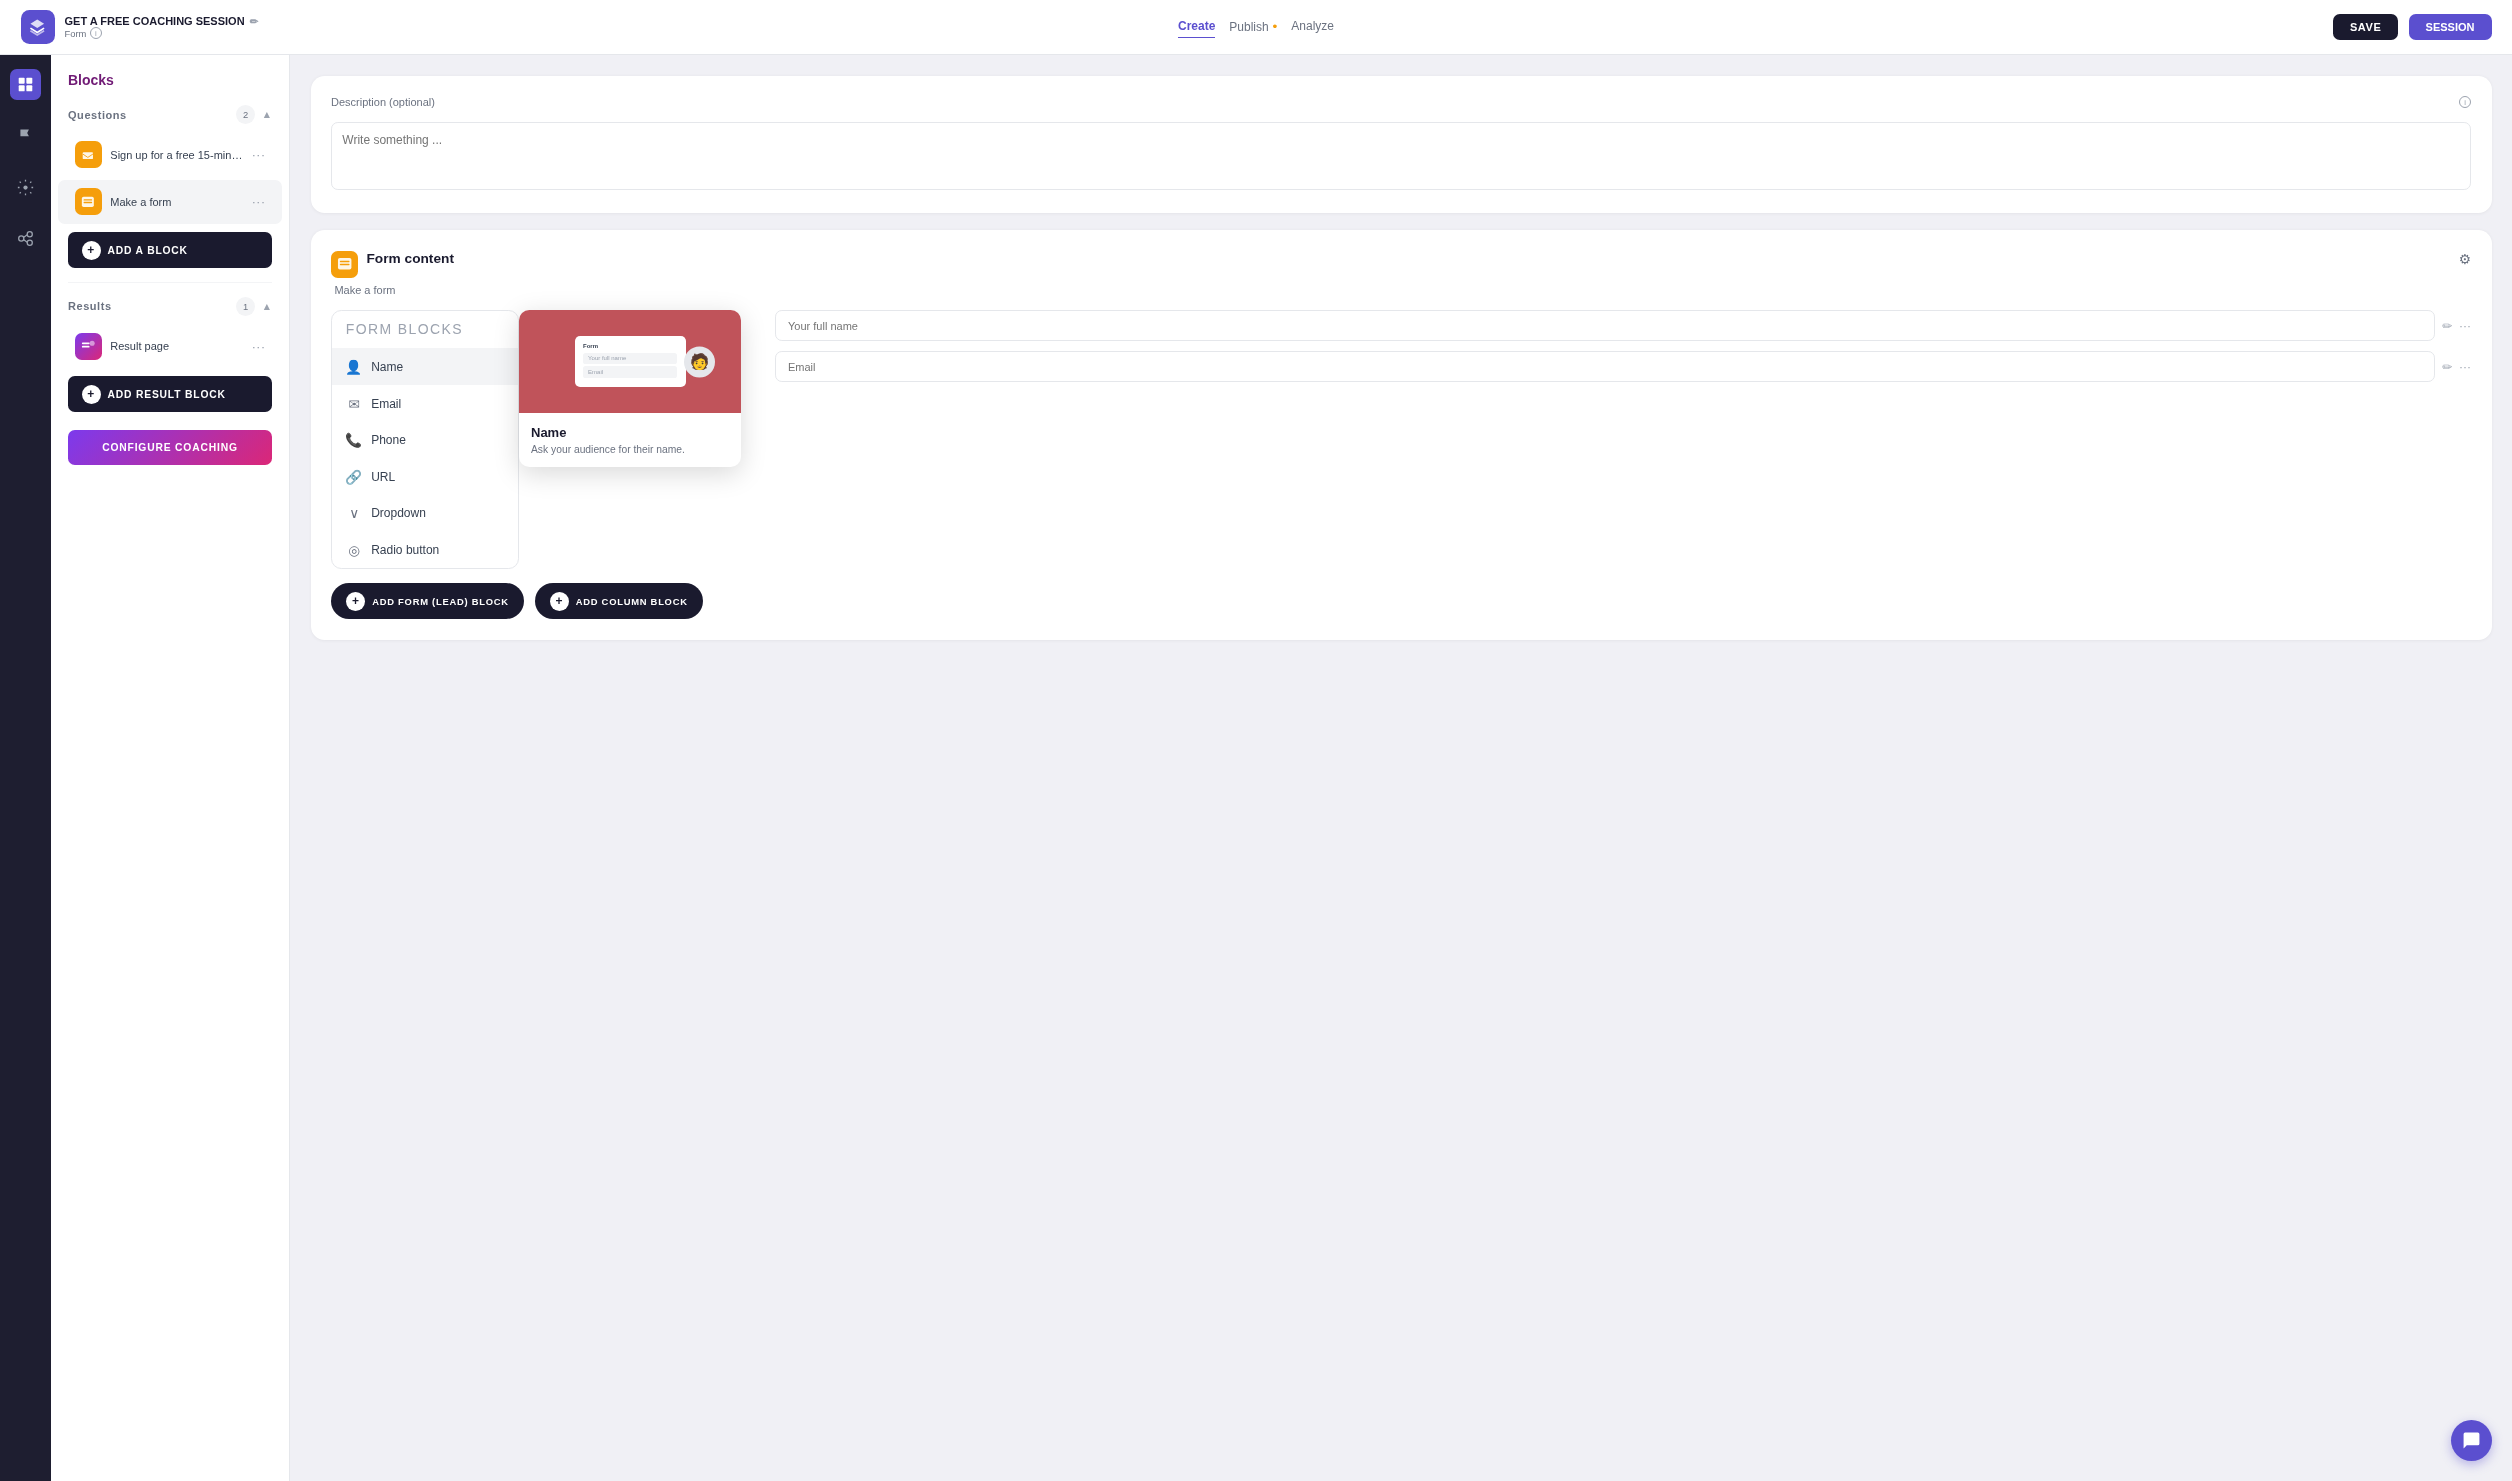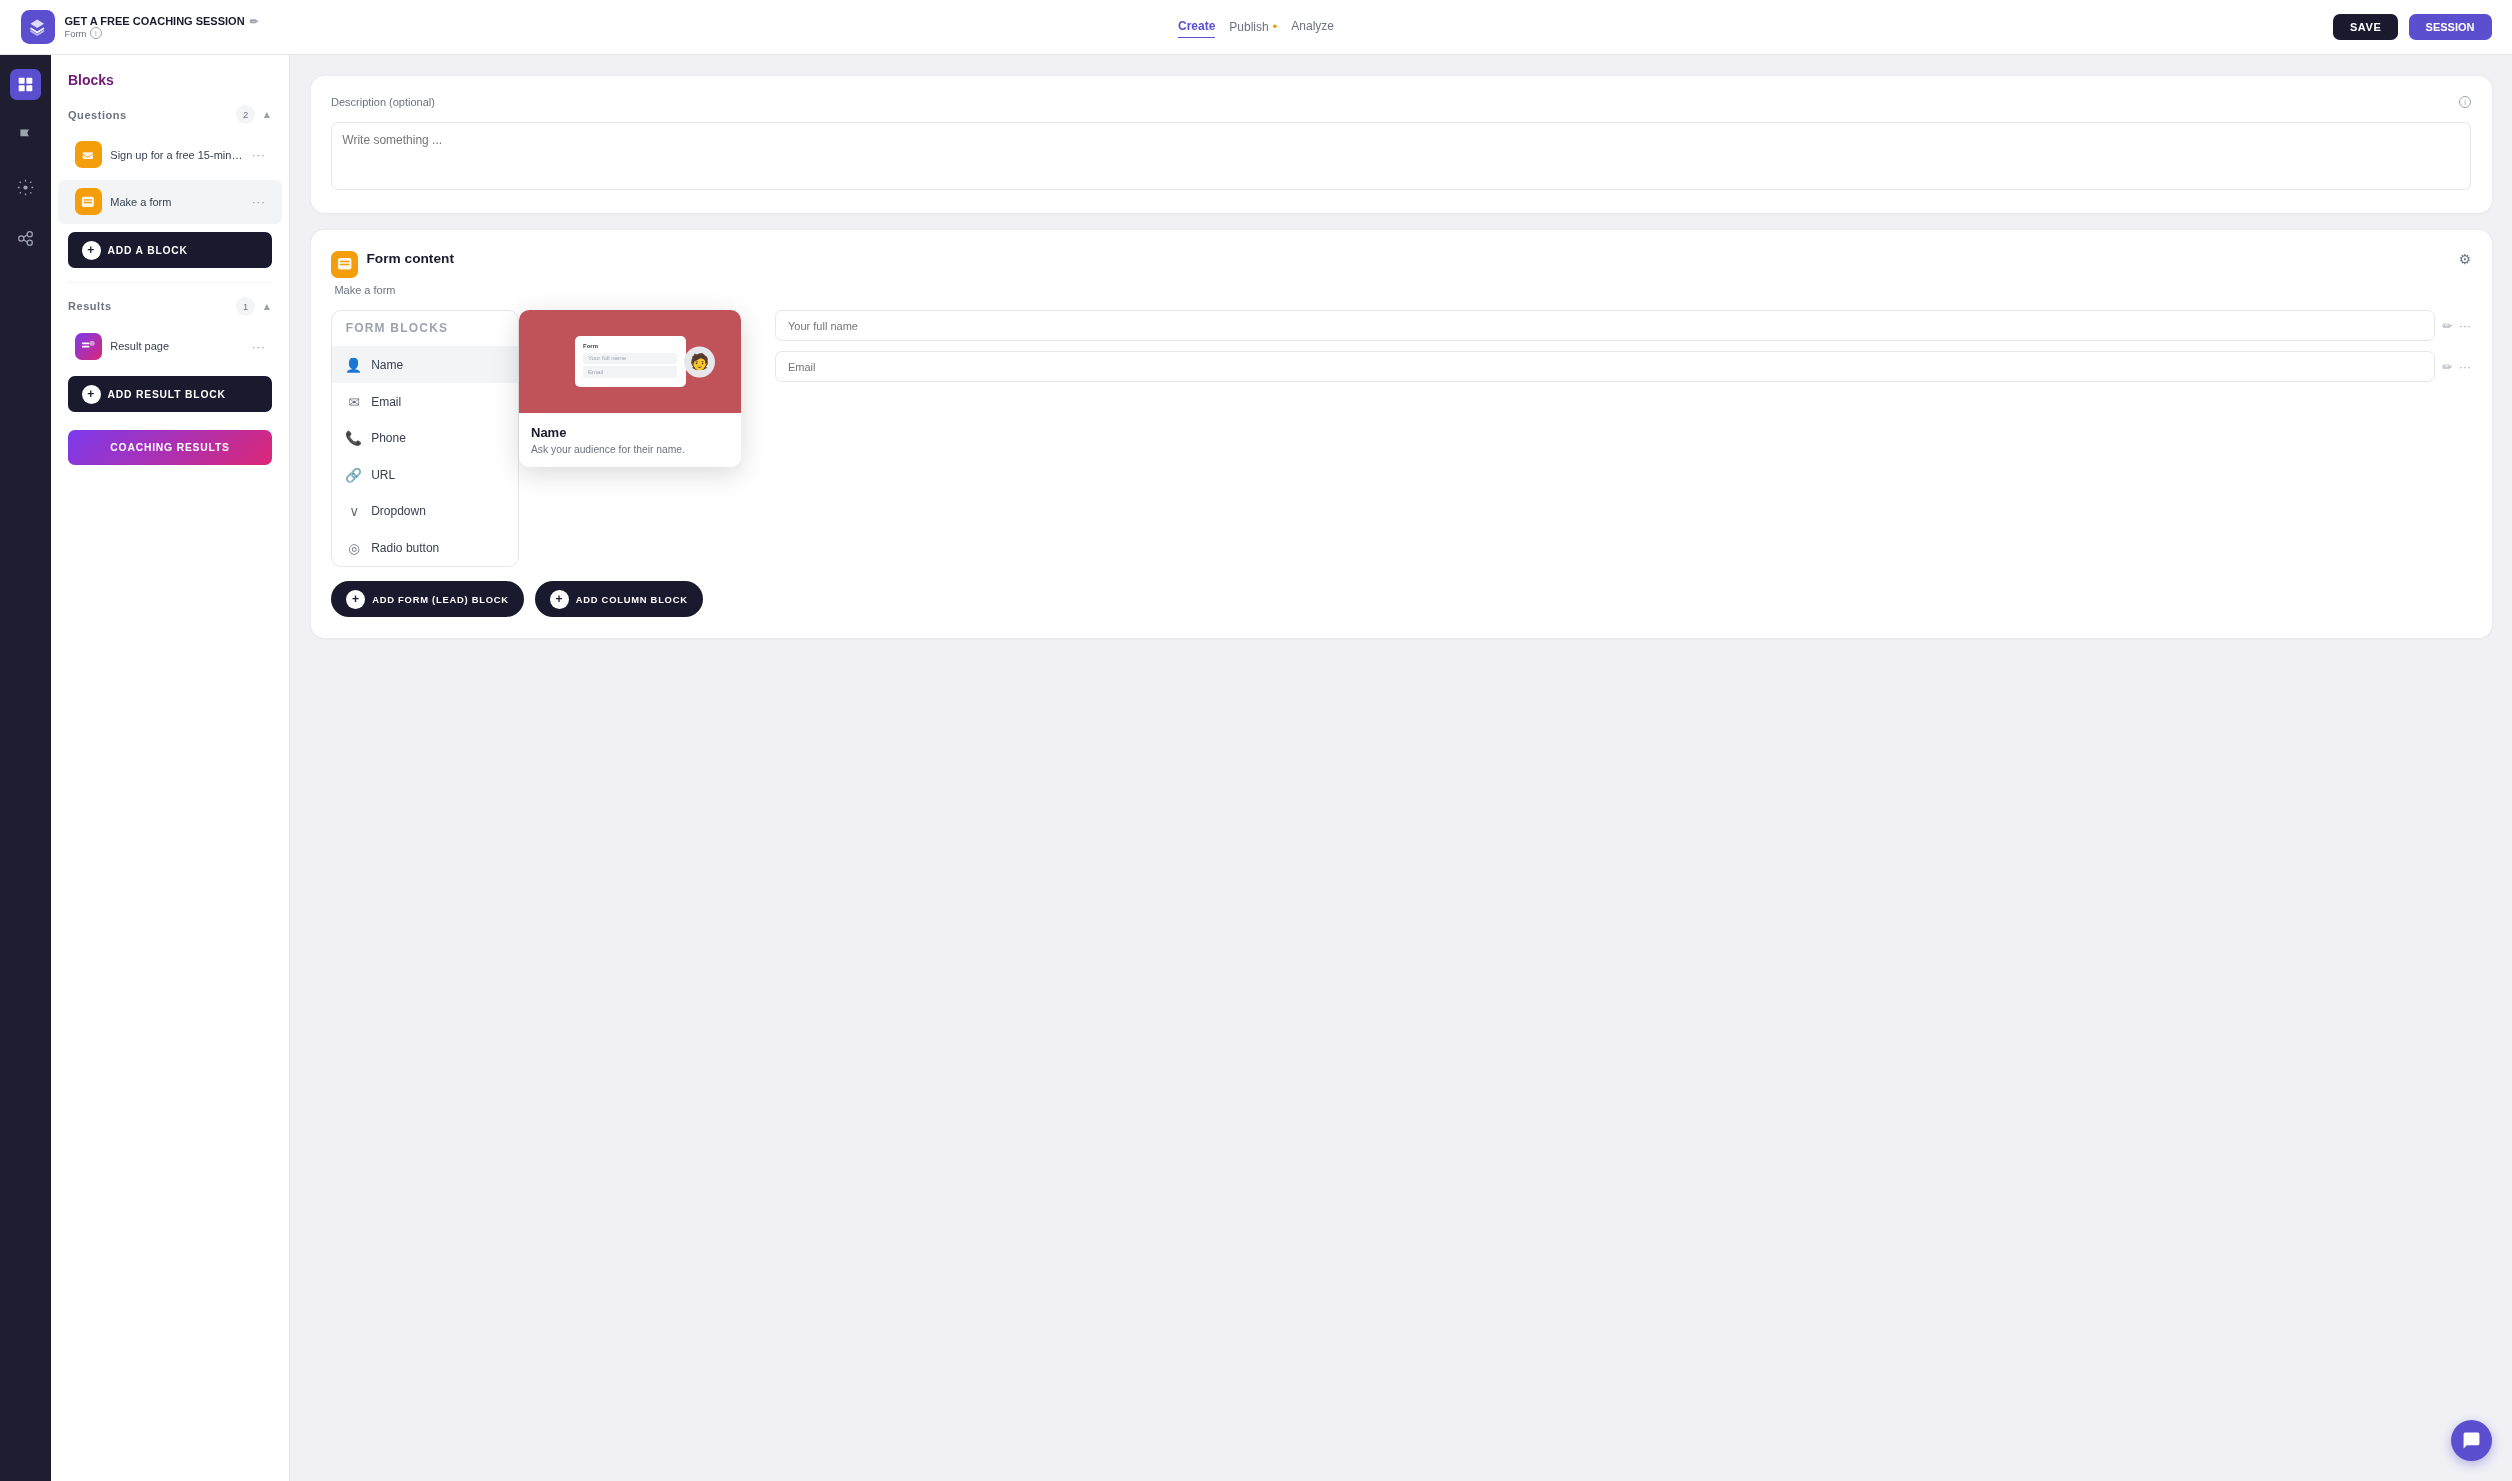--- a/index.html
+++ b/index.html
@@ -114,21 +114,21 @@
     .gear-icon { color: #6b7280; cursor: pointer; font-size: 13.7px; }
     .form-subtitle { font-size: 11px; color: #6b7280; margin-bottom: 13.7px; padding-left: 3.4px; }
 
     
     .form-blocks-container { position: relative; display: flex; gap: 0; }
     .form-blocks-list {
       width: 188px; background: #fff; border: 0.9px solid #e5e7eb; border-radius: 10.3px;
       overflow: hidden; flex-shrink: 0; z-index: 10;
     }
     .form-blocks-header {
-      padding: 10.3px 13.7px; font-size: 12px; font-weight: 700; color: #9ca3af;
+      padding: 10.3px 13.7px; font-size: 14px; font-weight: 400; color: #9ca3af;
       letter-spacing: 0.1em; border-bottom: 0.9px solid #f3f4f6;
     }
     .form-block-item {
       display: flex; align-items: center; gap: 8.5px; padding: 10.3px 13.7px;
       cursor: pointer; font-size: 12px; color: #374151;
     }
     .form-block-item.active { background: #f3f4f6; }
     .form-block-icon { font-size: 13.7px; color: #6b7280; width: 17px; text-align: center; }
 
     
@@ -313,21 +313,21 @@
       </div>
       <span class="block-label">Result page</span>
       <span class="block-more">···</span>
     </div>
 
     <button class="add-block-btn">
       <div class="add-btn-circle">+</div>
       <span>ADD RESULT BLOCK</span>
     </button>
 
-    <button class="configure-btn">COACHING RESULTS</button>
+    <button class="configure-btn">CONFIGURE COACHING</button>
   </div>
 
   <div class="content-area">
 
     <div class="card">
       <div class="card-header">
         <span class="card-title">Description (optional)</span>
         <span class="info-circle">i</span>
       </div>
       <textarea class="description-textarea" placeholder="Write something ..." style=""></textarea>

